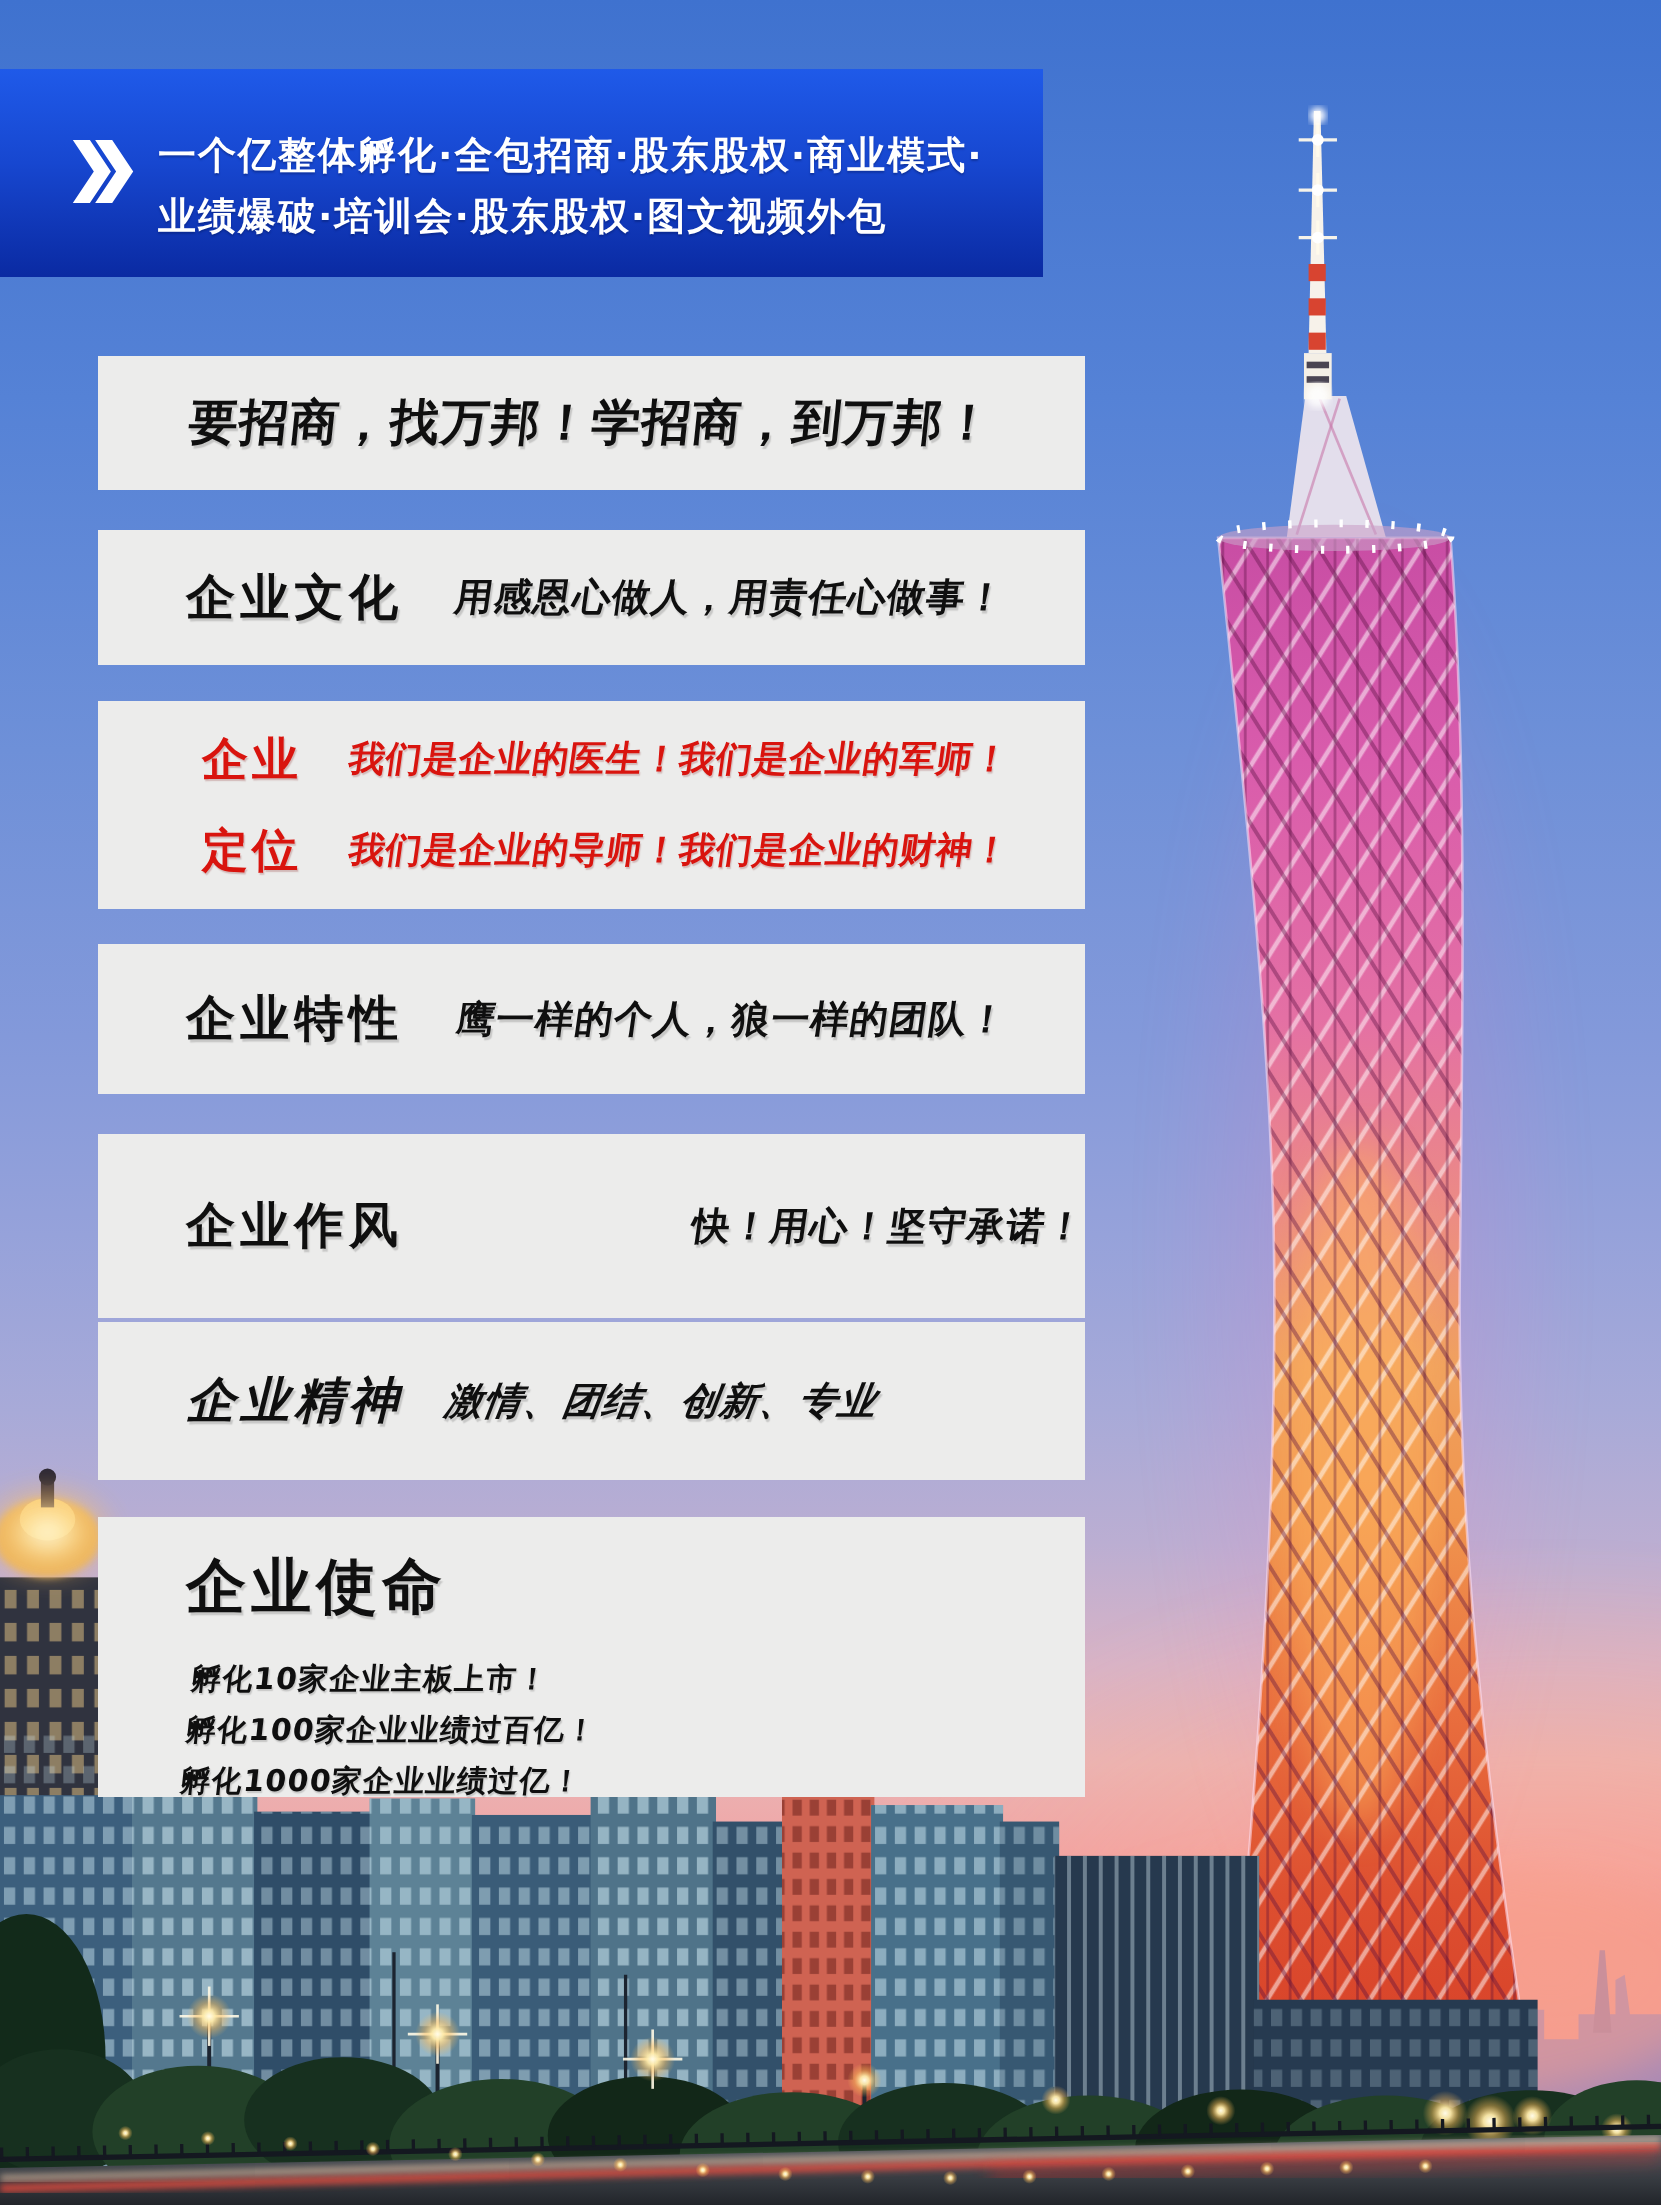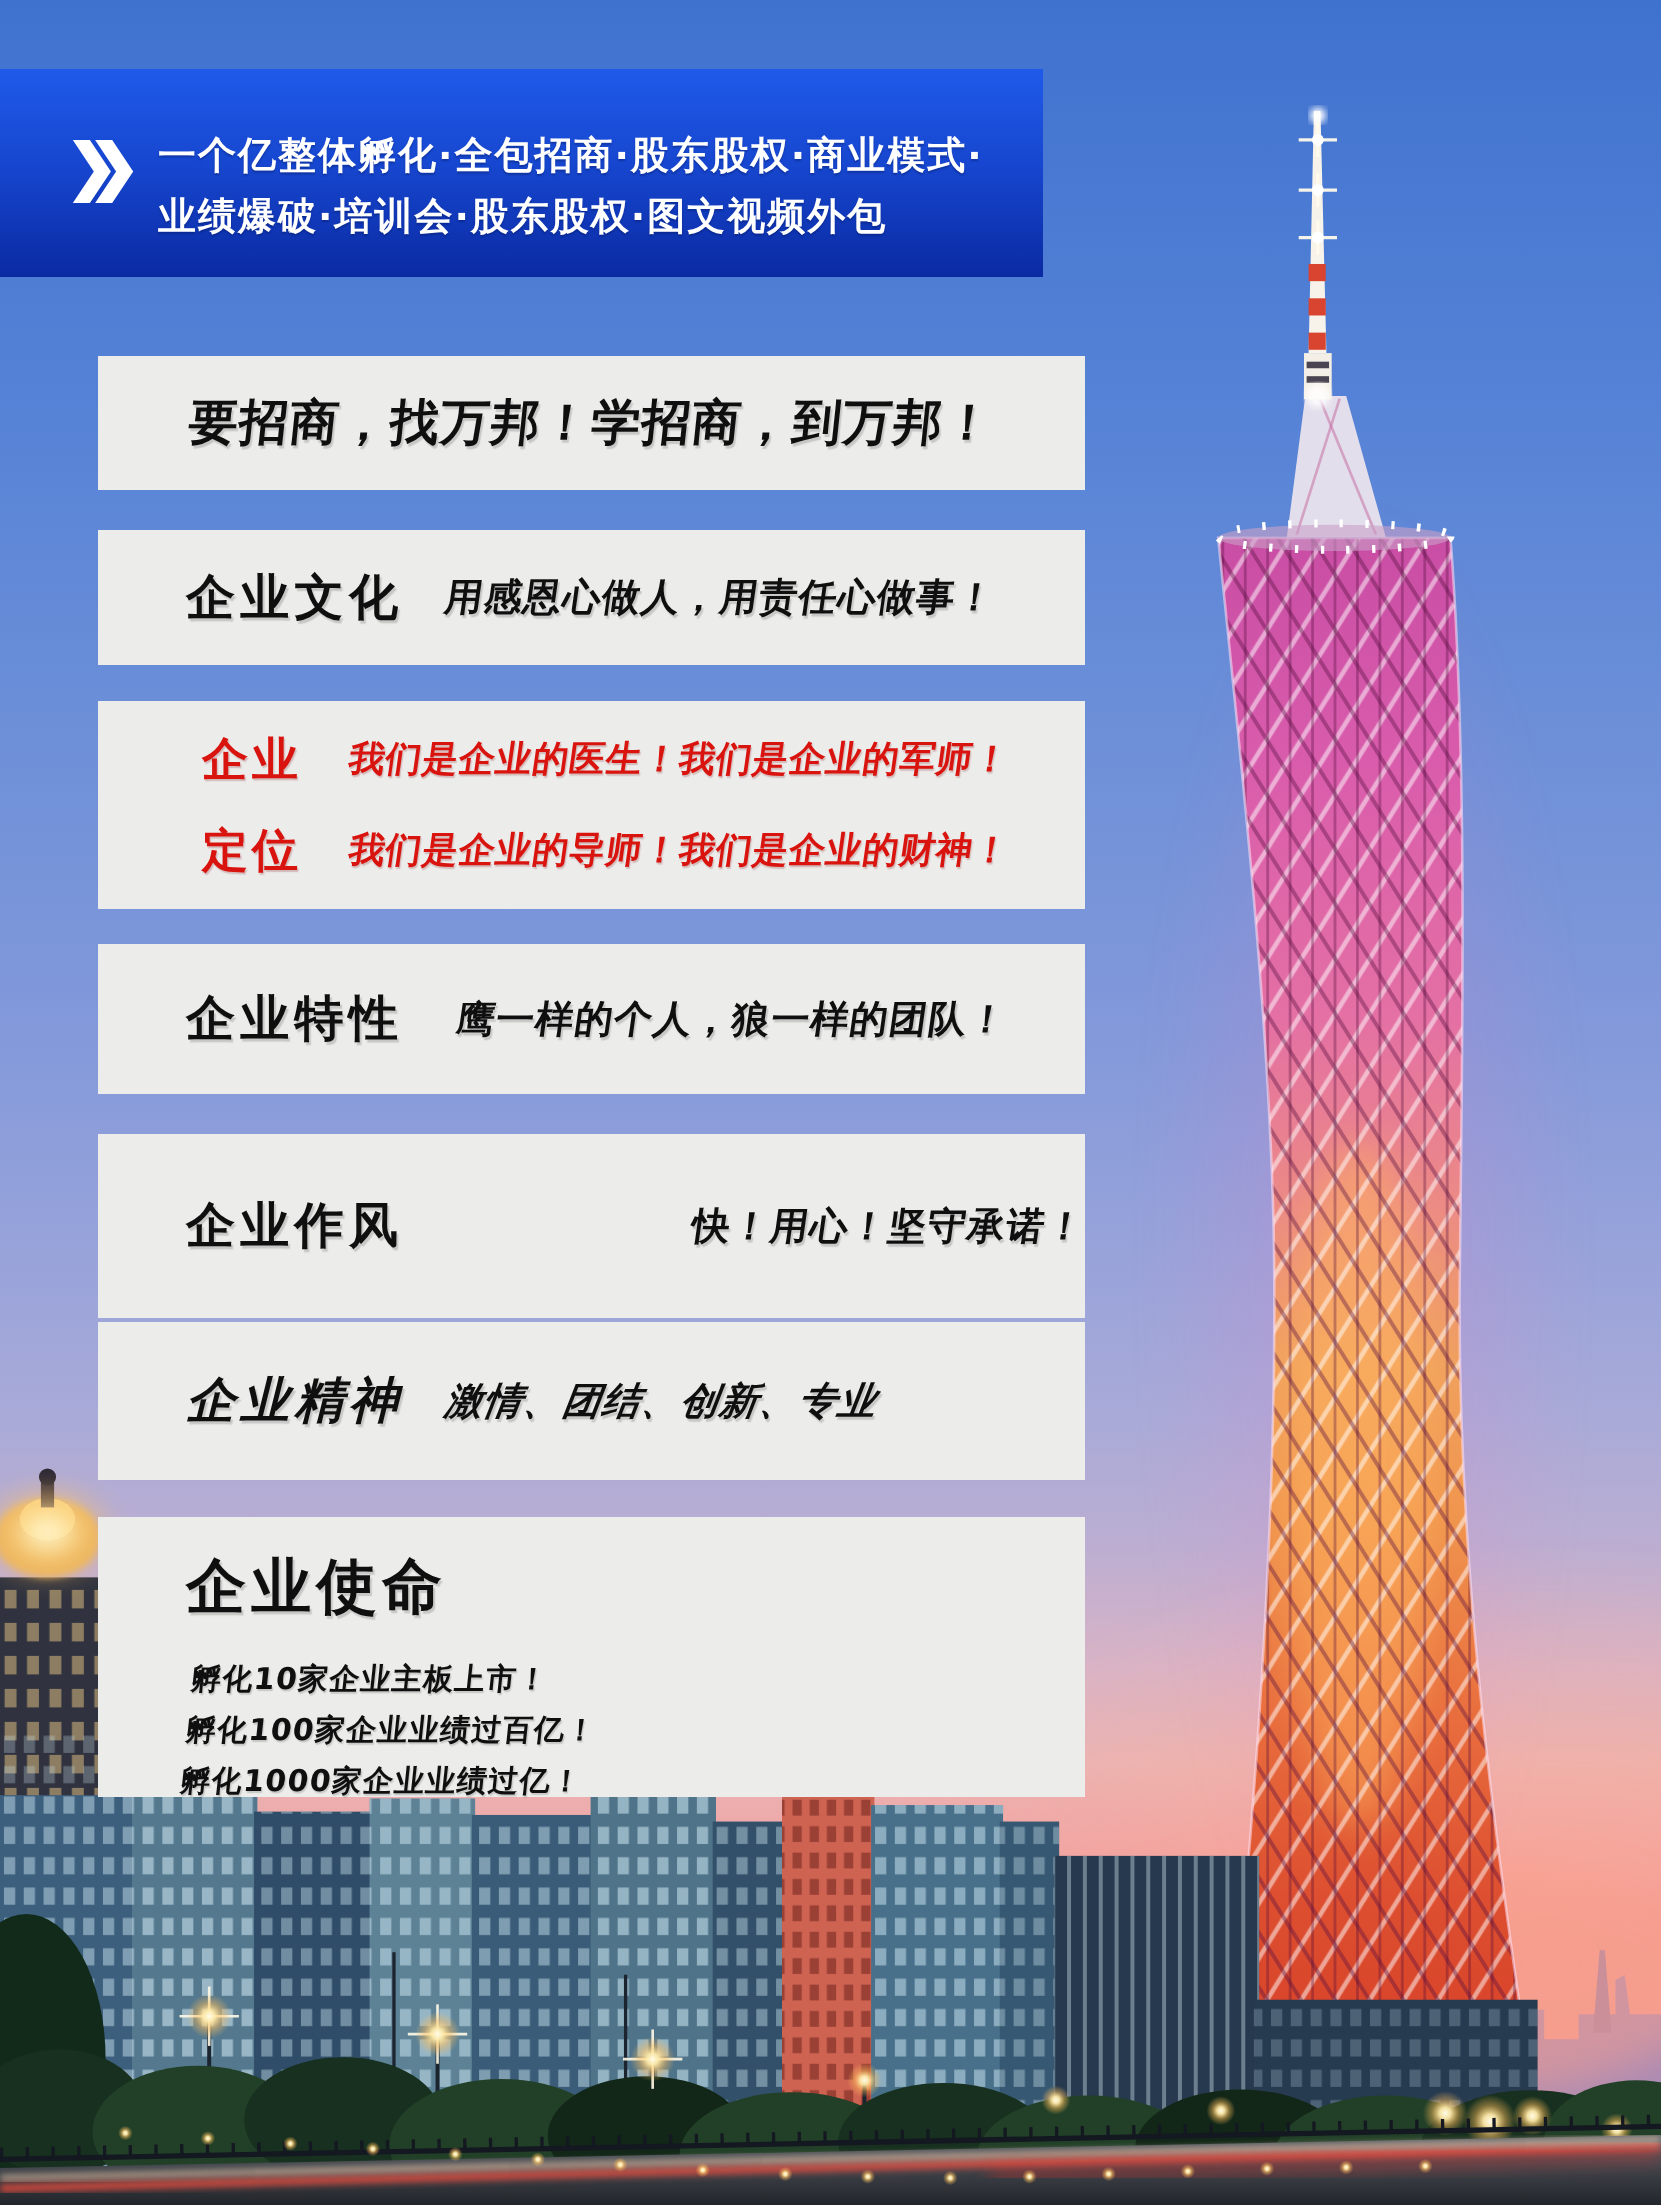--- a/index.html
+++ b/index.html
@@ -37,21 +37,21 @@
   }
   .panel-sub {
     font-weight:900; font-size:38px; letter-spacing:1.3px; white-space:nowrap;
     transform:skewX(-8deg); text-shadow:2px 2.6px 1.3px rgba(0,0,0,.16);
   }
   .p-slogan { top:356px; height:134px; justify-content:center; }
   .slogan-text {
     font-size:49px; font-weight:900; letter-spacing:1.3px; white-space:nowrap;
     transform:skewX(-6deg); text-shadow:2px 2.6px 1.3px rgba(0,0,0,.16);
   }
-  .p-culture { top:530px;  height:135px; }
+  .p-culture { top:530px;  height:135px;gap:10px; }
   .p-traits  { top:944px; height:150px;gap:12px; }
   .p-style   { top:1134px; height:184px;justify-content:space-between; }
   .p-spirit  { top:1322px; height:158px;font-style:italic; }
 
   .p-positioning { top:701px; height:208px; flex-direction:column; justify-content:center; align-items:stretch; gap:29px; }
   .pos-row  { display:flex; align-items:center; }
   .pos-label{
     font-weight:900; font-size:46px; letter-spacing:4px; margin-left:104px; width:147px; flex:none;
     color:#d9140e; white-space:nowrap; text-shadow:1.3px 2px 1.3px rgba(120,0,0,.22);
   }

